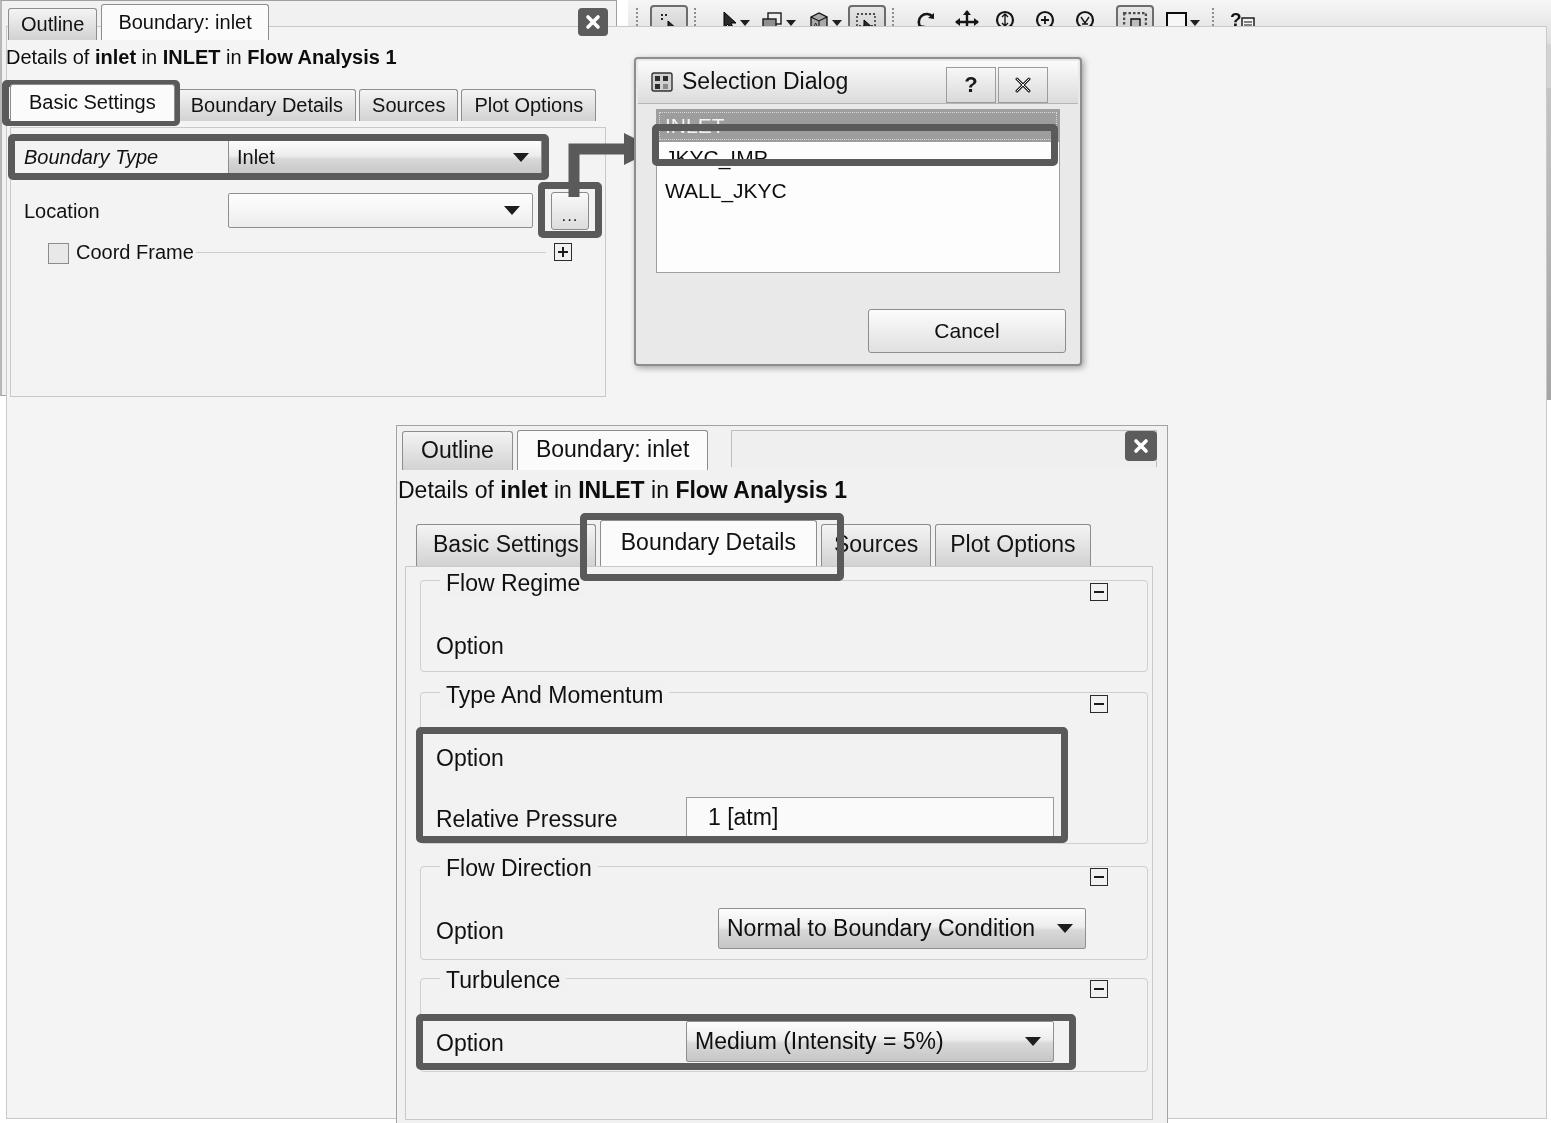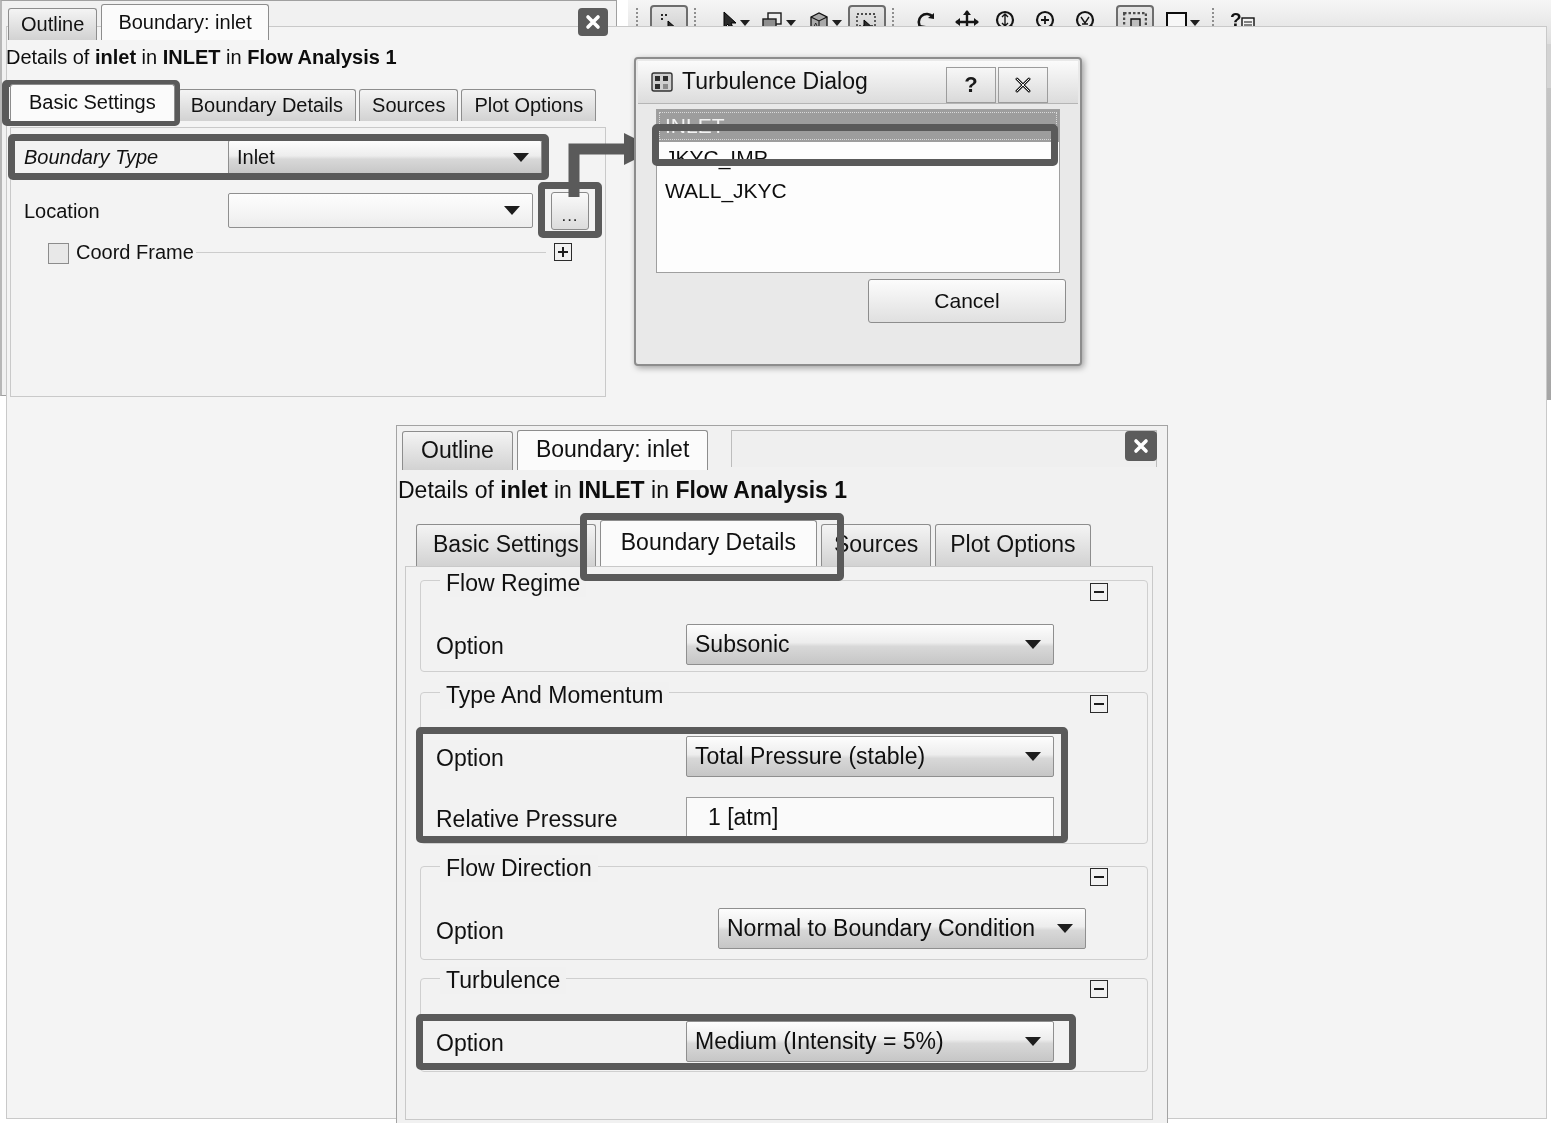--- a/index.html
+++ b/index.html
@@ -419,39 +419,39 @@
 
   <div id="seldlg">
     <div id="seldlg-title">
       <svg width="24" height="24" viewBox="0 0 24 24" style="position:absolute;left:12px;top:9px;">
         <rect x="2" y="3" width="20" height="18" rx="2" fill="#cfcfcf" stroke="#333" stroke-width="1.4"></rect>
         <rect x="5" y="6" width="5" height="5" fill="#2d2d2d"></rect>
         <rect x="13" y="6" width="5" height="5" fill="#2d2d2d"></rect>
         <rect x="5" y="14" width="5" height="5" fill="#2d2d2d"></rect>
         <rect x="13" y="14" width="5" height="5" fill="#8a8a8a"></rect>
       </svg>
-      <div style="position:absolute;left:44px;top:7px;font-size:23px;color:#111;">Turbulence Dialog</div>
+      <div style="position:absolute;left:44px;top:7px;font-size:23px;color:#111;">Selection Dialog</div>
       <div class="titlebtn" style="left:308px;">
         <span>?</span>
       </div>
       <div class="titlebtn" style="left:360px;">
         <svg width="20" height="20" viewBox="0 0 20 20">
           <path d="M4 4 L16 16 M16 4 L4 16" stroke="#1b1b1b" stroke-width="3" stroke-linecap="round"></path>
           <path d="M4 4 L16 16 M16 4 L4 16" stroke="#f3f3f3" stroke-width="1" stroke-linecap="round"></path>
         </svg>
       </div>
     </div>
 
     <div id="seldlg-body">
       <div id="sel-list">
         <div class="sel-item selected">INLET</div>
         <div class="sel-item">JKYC_IMP</div>
         <div class="sel-item">WALL_JKYC</div>
       </div>
-      <div class="dlgbtn" style="left:222px;top:170px;width:196px;">
+      <div class="dlgbtn" style="left:222px;top:200px;width:196px;">
           <span>Cancel</span>
         </div>
     </div>
   </div>
 
   <div class="hl" style="left:652px;top:124px;width:406px;height:42px;"></div>
 
   <div id="bl-panel">
     <div id="bl-inner"></div>
   </div>
@@ -474,33 +474,25 @@
     <div class="tab" style="padding:7px 16px 9px 16px;font-size:23px;"><span>Basic Settings</span></div>
     <div class="tab active" style="margin-left:4px;padding:9px 20px 11px 20px;font-size:23px;"><span>Boundary Details</span></div>
     <div class="tab" style="margin-left:4px;padding:7px 12px 9px 12px;font-size:23px;"><span>Sources</span></div>
     <div class="tab" style="margin-left:4px;padding:7px 14px 9px 14px;font-size:23px;"><span>Plot Options</span></div>
   </div>
 
   <div class="group" style="left:420px;top:580px;width:728px;height:92px;"></div>
   <div class="group-title" style="left:440px;top:570px;font-size:23px;">Flow Regime</div>
   <div class="minus" style="left:1090px;top:583px;"></div>
   <div class="lbl" style="left:436px;top:633px;font-size:23px;">Option</div>
-  <div class="combo" style="left:686px;top:624px;width:368px;height:41px;font-size:23px;">
-    <span class="cval">Subsonic</span>
-    <span class="arrow"></span>
-  </div>
 
   <div class="group" style="left:420px;top:692px;width:728px;height:152px;"></div>
   <div class="group-title" style="left:440px;top:682px;font-size:23px;">Type And Momentum</div>
   <div class="minus" style="left:1090px;top:695px;"></div>
   <div class="lbl" style="left:436px;top:745px;font-size:23px;">Option</div>
-  <div class="combo" style="left:686px;top:736px;width:368px;height:41px;font-size:23px;">
-    <span class="cval">Total Pressure (stable)</span>
-    <span class="arrow"></span>
-  </div>
   <div class="lbl" style="left:436px;top:806px;font-size:23px;">Relative Pressure</div>
   <div class="textfield" style="left:686px;top:797px;width:368px;height:40px;font-size:23px;">
     <span>1 [atm]</span>
   </div>
 
   <div class="group" style="left:420px;top:866px;width:728px;height:94px;"></div>
   <div class="group-title" style="left:440px;top:855px;font-size:23px;">Flow Direction</div>
   <div class="minus" style="left:1090px;top:868px;"></div>
   <div class="lbl" style="left:436px;top:918px;font-size:23px;">Option</div>
   <div class="combo" style="left:686px;top:908px;width:368px;height:41px;font-size:23px;margin-left:32px;">

